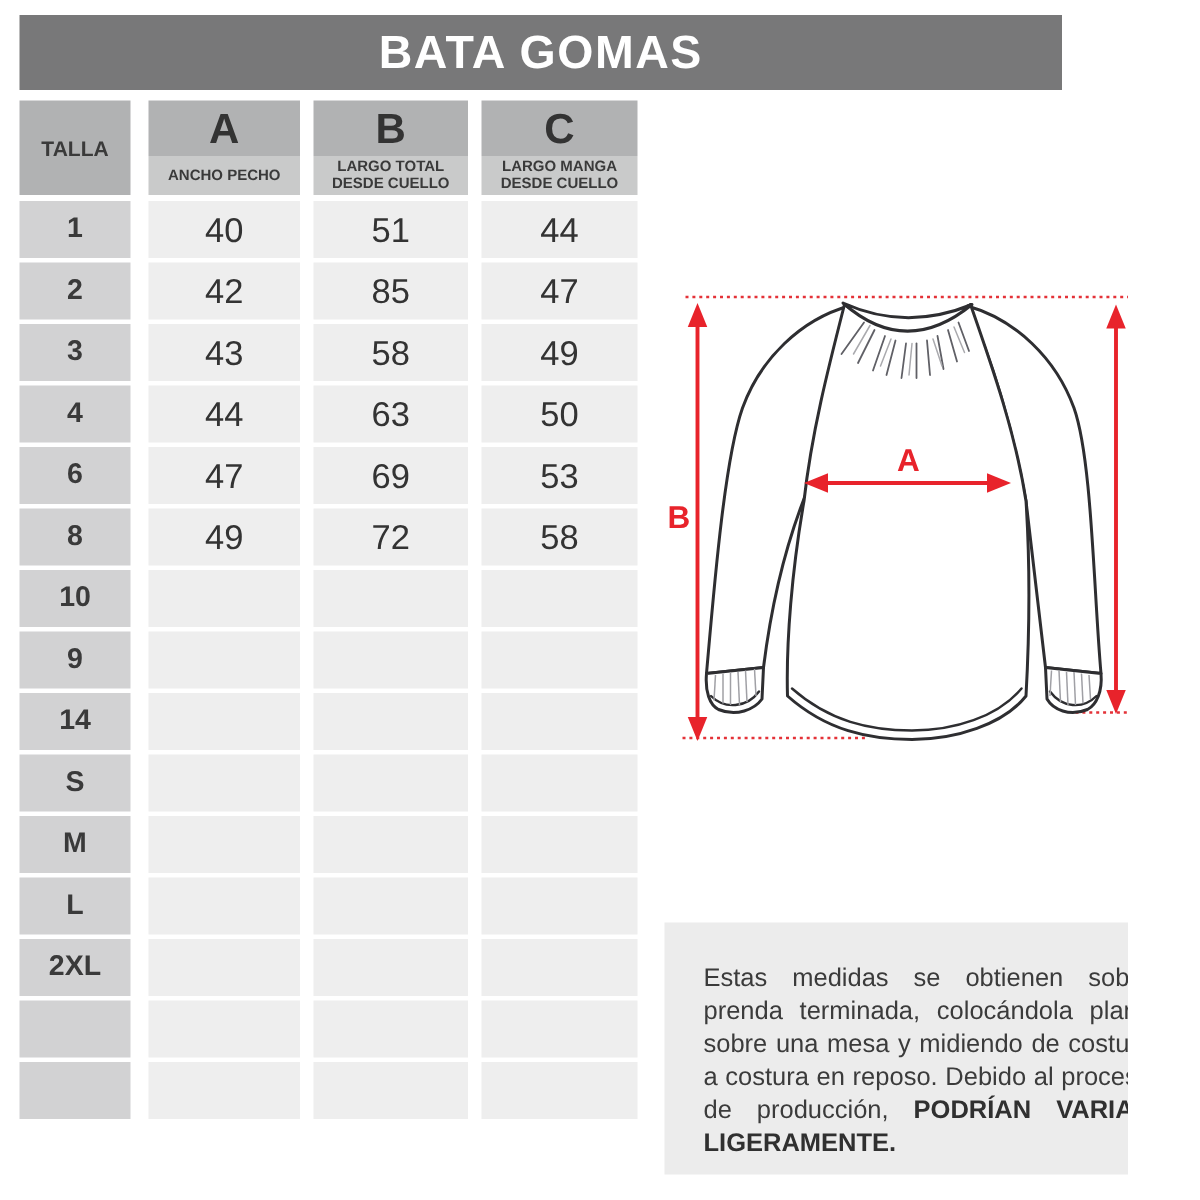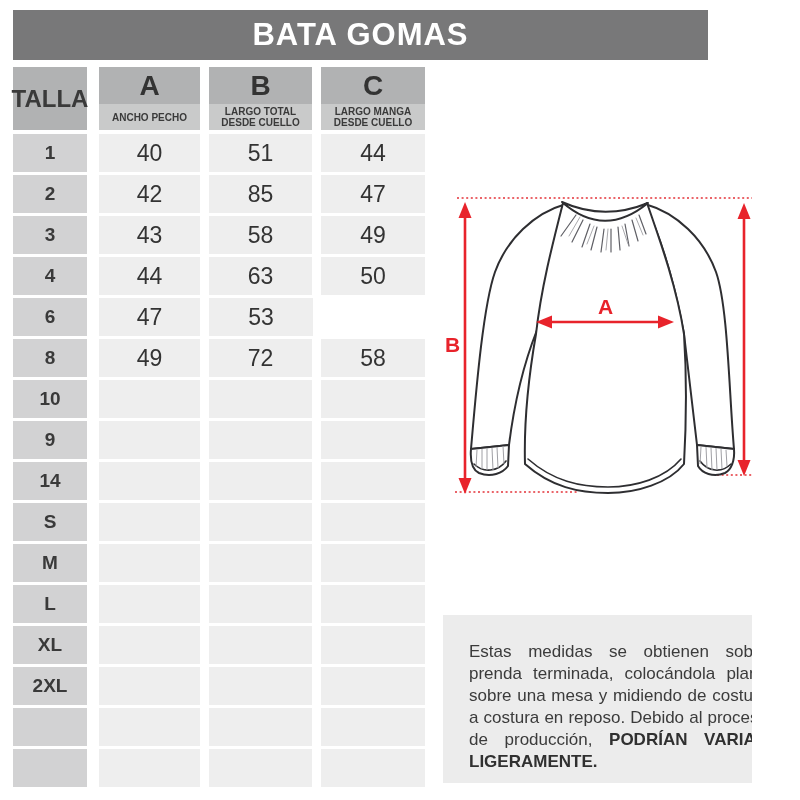--- a/index.html
+++ b/index.html
@@ -16,21 +16,21 @@
         border-radius:5px;display:flex;flex-direction:column;align-items:center;}
   .logo svg{margin-top:7px;}
   .logo .brand{color:#fff;font-family:"Liberation Serif",serif;font-weight:bold;font-size:24px;
                line-height:24px;margin-top:0px;}
   .logo .tagline{color:#fff;font-size:7px;letter-spacing:2.6px;margin-top:2px;text-indent:2.6px;}
 
   
   .size-table{position:absolute;left:13px;top:67px;width:412px;}
   .hdr-row{display:flex;height:63px;}
   .cell{display:flex;align-items:center;justify-content:center;box-sizing:border-box;}
-  .size-hdr{width:74px;background:#b1b2b3;font-weight:bold;font-size:24px;color:#3a3a3a;}
+  .size-hdr{width:74px;background:#b1b2b3;font-weight:bold;font-size:14px;color:#3a3a3a;}
   .col-hdr{display:flex;flex-direction:column;}
   .col-hdr .letter{height:37px;background:#b1b2b3;font-weight:bold;font-size:28px;color:#333;}
   .col-hdr .desc{height:26px;background:#c9caca;font-weight:bold;font-size:10px;line-height:11px;
                  color:#3a3a3a;text-align:center;padding:0 3px;}
   .col-a{width:101px;margin-left:12px;}
   .col-b{width:103px;margin-left:9px;}
   .col-c{width:104px;margin-left:9px;}
   .tbody{margin-top:4px;}
   .trow{display:flex;height:38px;margin-bottom:3px;}
   .trow .size-cell{width:74px;background:#d2d2d3;font-weight:bold;font-size:19px;color:#3a3a3a;}
@@ -96,20 +96,21 @@
     <div class="trow">
       <div class="cell size-cell">4</div>
       <div class="cell val col-a">44</div>
       <div class="cell val col-b">63</div>
       <div class="cell val col-c">50</div>
     </div>
 
     <div class="trow">
       <div class="cell size-cell">6</div>
       <div class="cell val col-a">47</div>
+      <div class="cell val col-b">69</div>
       <div class="cell val col-c">53</div>
     </div>
 
     <div class="trow">
       <div class="cell size-cell">8</div>
       <div class="cell val col-a">49</div>
       <div class="cell val col-b">72</div>
       <div class="cell val col-c">58</div>
     </div>
 
@@ -148,26 +149,20 @@
       <div class="cell val col-c"></div>
     </div>
 
     <div class="trow">
       <div class="cell size-cell">L</div>
       <div class="cell val col-a"></div>
       <div class="cell val col-b"></div>
       <div class="cell val col-c"></div>
     </div>
 
-    <div class="trow">
-      <div class="cell size-cell">XL</div>
-      <div class="cell val col-a"></div>
-      <div class="cell val col-b"></div>
-      <div class="cell val col-c"></div>
-    </div>
 
     <div class="trow">
       <div class="cell size-cell">2XL</div>
       <div class="cell val col-a"></div>
       <div class="cell val col-b"></div>
       <div class="cell val col-c"></div>
     </div>
 
     <div class="trow">
       <div class="cell size-cell"></div>

